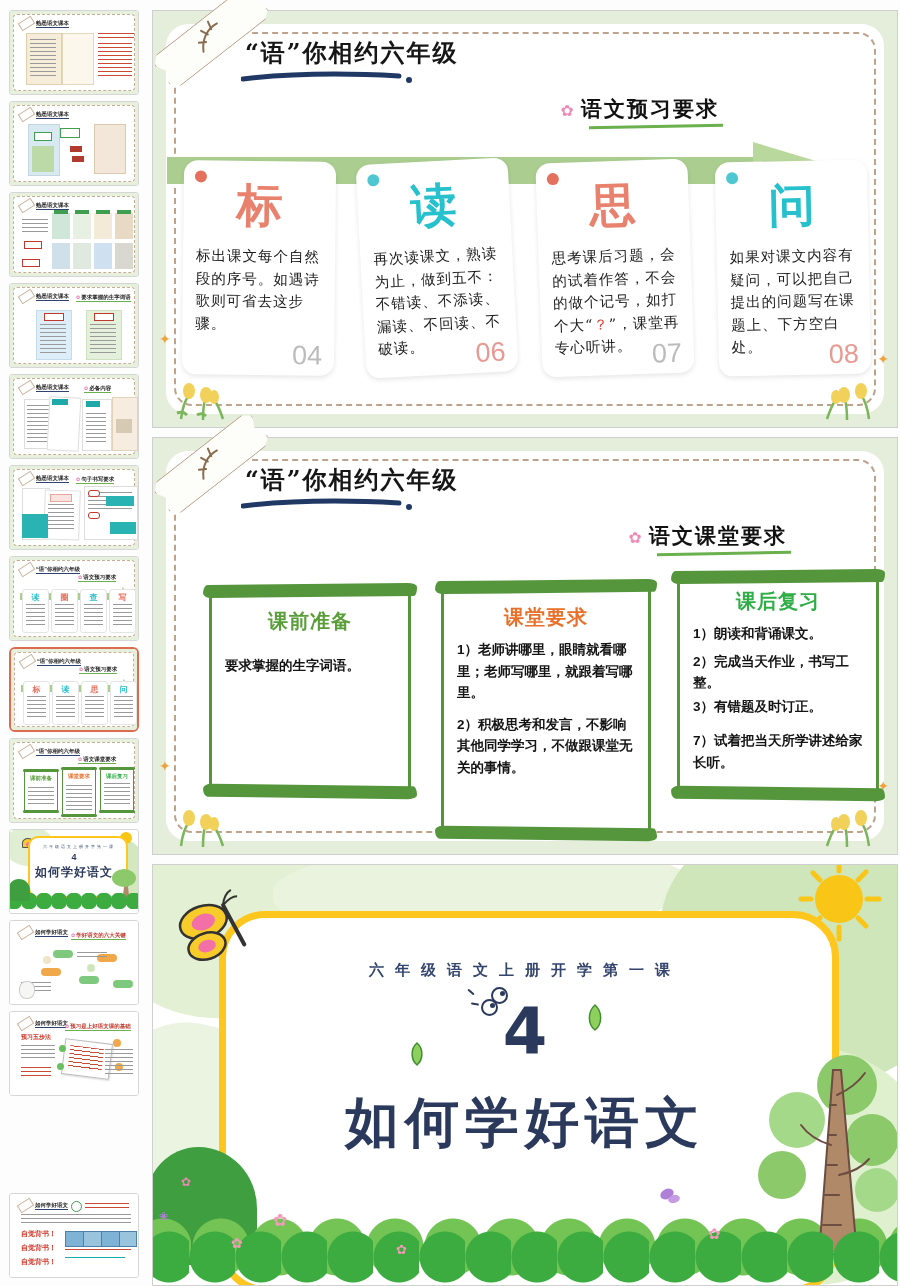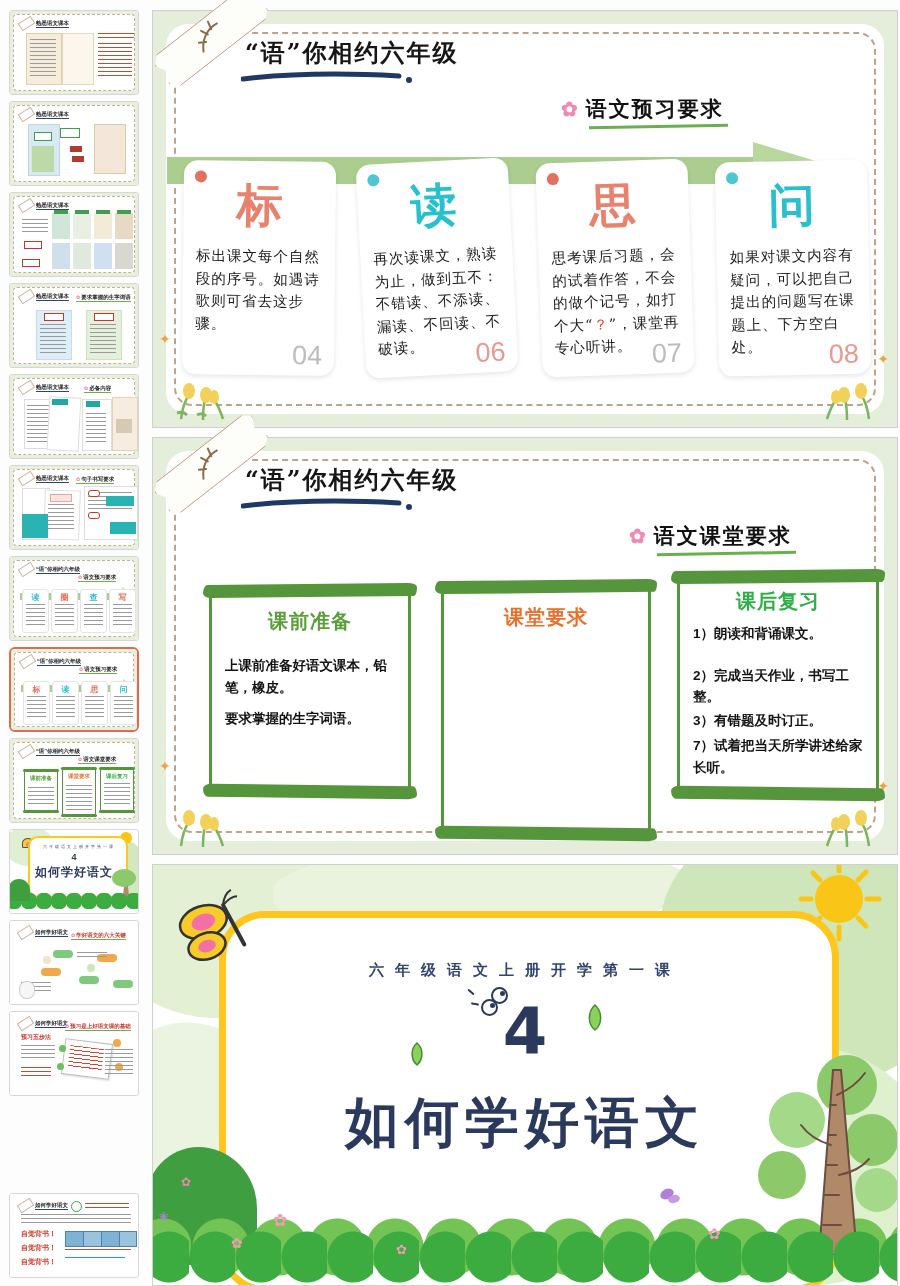--- a/index.html
+++ b/index.html
@@ -40,21 +40,21 @@
   #s1{top:10px;height:418px;} #s2{top:437px;height:418px;} #s3{top:864px;height:422px;background:#fff;overflow:hidden;}
   .panel{position:absolute;left:13px;top:13px;right:13px;bottom:13px;background:#fff;border-radius:22px;}
   .dashed{position:absolute;left:21px;top:21px;right:21px;bottom:21px;border:2px dashed #bfa28b;border-radius:18px;}
   .tape{position:absolute;left:-4px;top:6px;width:122px;height:38px;background:#fdfdfa;
         border:1px solid #b99a85;transform:rotate(-38deg);z-index:6;
         clip-path:polygon(0% 20%,7% 0%,93% 0%,100% 18%,95% 50%,100% 82%,93% 100%,7% 100%,0% 78%,5% 50%);}
   .brand{position:absolute;left:92px;top:26px;font-family:"DejaVu Serif",serif;font-weight:bold;
          font-size:24px;color:#161616;z-index:5;letter-spacing:2px;}
   .swoosh{position:absolute;left:88px;top:58px;z-index:5;}
   .subrow{position:absolute;top:84px;z-index:5;font-weight:bold;font-size:21px;color:#111;
-          font-family:Liberation Serif, serif;letter-spacing:2px;}
+          font-family:Liberation Mono, monospace;letter-spacing:2px;}
   .subrow .fl-ic{color:#ee8ab8;font-size:20px;margin-right:6px;}
   .subline{position:absolute;left:28px;right:-4px;bottom:-5px;height:3px;background:#6ab04c;transform:rotate(-1deg);}
   .sparkle{position:absolute;color:#f0a23c;font-size:14px;z-index:6;}
   .tulips{position:absolute;z-index:6;}
 
   
   .banner{position:absolute;left:14px;top:146px;width:602px;height:27px;background:#abce90;z-index:1;}
   .bArrow{position:absolute;left:600px;top:131px;width:0;height:0;z-index:1;
           border-left:96px solid #b9d89d;border-top:29px solid transparent;border-bottom:29px solid transparent;}
   .pcard{position:absolute;top:150px;width:152px;height:214px;background:#fff;border-radius:14px;
@@ -452,37 +452,40 @@
   <div class="subrow" style="left:476px">
     <span class="fl-ic">✿</span><span>语文课堂要求</span>
     <span class="subline"></span>
   </div>
 
   <div class="gbox" style="left:56px;top:152px;width:196px;height:202px">
     <span class="gcap t"></span>
       <span class="gcap b"></span>
     <div class="gtitle c-green">课前准备</div>
     <div class="gbody" style="padding-top:14px">
-      <p>上课前准备好语文课本，铅笔，橡皮。</p>
       <p>要求掌握的生字词语。</p>
     </div>
   </div>
   <div class="gbox" style="left:288px;top:148px;width:204px;height:248px">
     <span class="gcap t"></span>
       <span class="gcap b"></span>
     <div class="gtitle c-orange">课堂要求</div>
+    <div class="gbody">
+      <p>1）老师讲哪里，眼睛就看哪里；老师写哪里，就跟着写哪里。</p>
+      <p>2）积极思考和发言，不影响其他同学学习，不做跟课堂无关的事情。</p>
+    </div>
   </div>
   <div class="gbox" style="left:524px;top:138px;width:196px;height:218px">
     <span class="gcap t"></span>
       <span class="gcap b"></span>
     <div class="gtitle c-green2" style="margin-top:12px">课后复习</div>
     <div class="gbody">
-      <p style="margin-bottom:20px">1）朗读和背诵课文。</p>
+      <p style="margin-bottom:6px">1）朗读和背诵课文。</p>
       <p style="margin-bottom:2px">2）完成当天作业，书写工整。</p>
-      <p style="margin-bottom:4px">3）有错题及时订正。</p>
+      <p style="margin-bottom:13px">3）有错题及时订正。</p>
       <p style="margin-bottom:0">7）试着把当天所学讲述给家长听。</p>
     </div>
   </div>
 
   <span class="sparkle" style="left:6px;top:320px">✦</span>
   <svg class="tulips" style="left:16px;bottom:6px" width="70" height="48">
     <path d="M12 46 Q 14 30 20 22 M34 47 Q 34 34 36 26 M54 46 Q 50 34 46 28" stroke="#7ab65a" stroke-width="2.5" fill="none"></path>
     <ellipse cx="20" cy="18" rx="6" ry="8" fill="#f2d15a"></ellipse>
       <ellipse cx="37" cy="22" rx="6" ry="8" fill="#f2d15a"></ellipse>
       <ellipse cx="45" cy="24" rx="5" ry="7" fill="#f2d15a"></ellipse>

